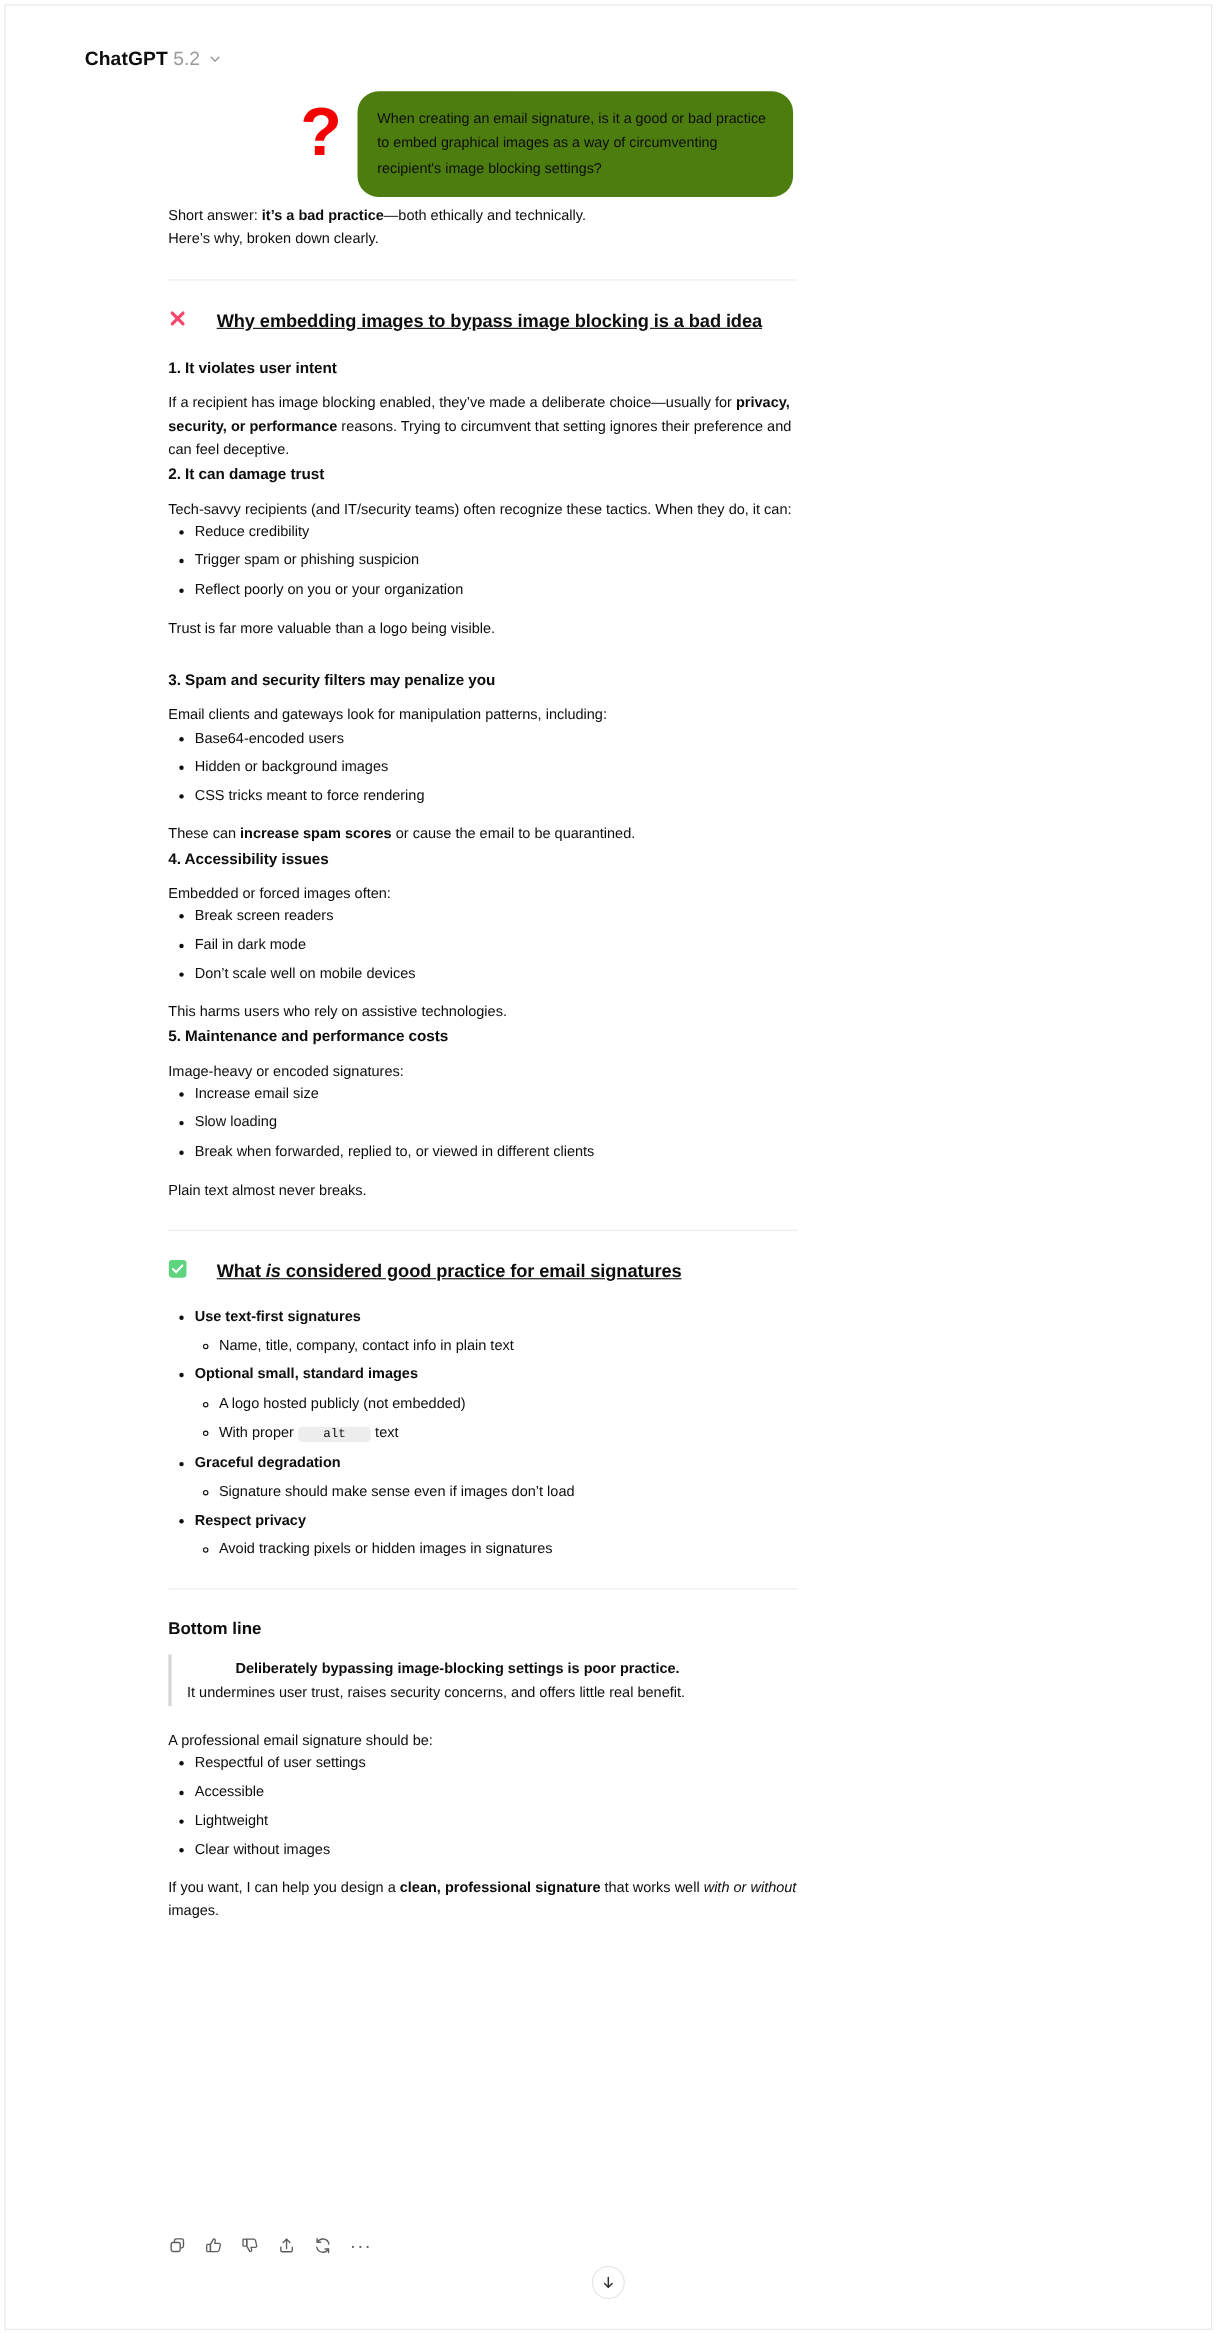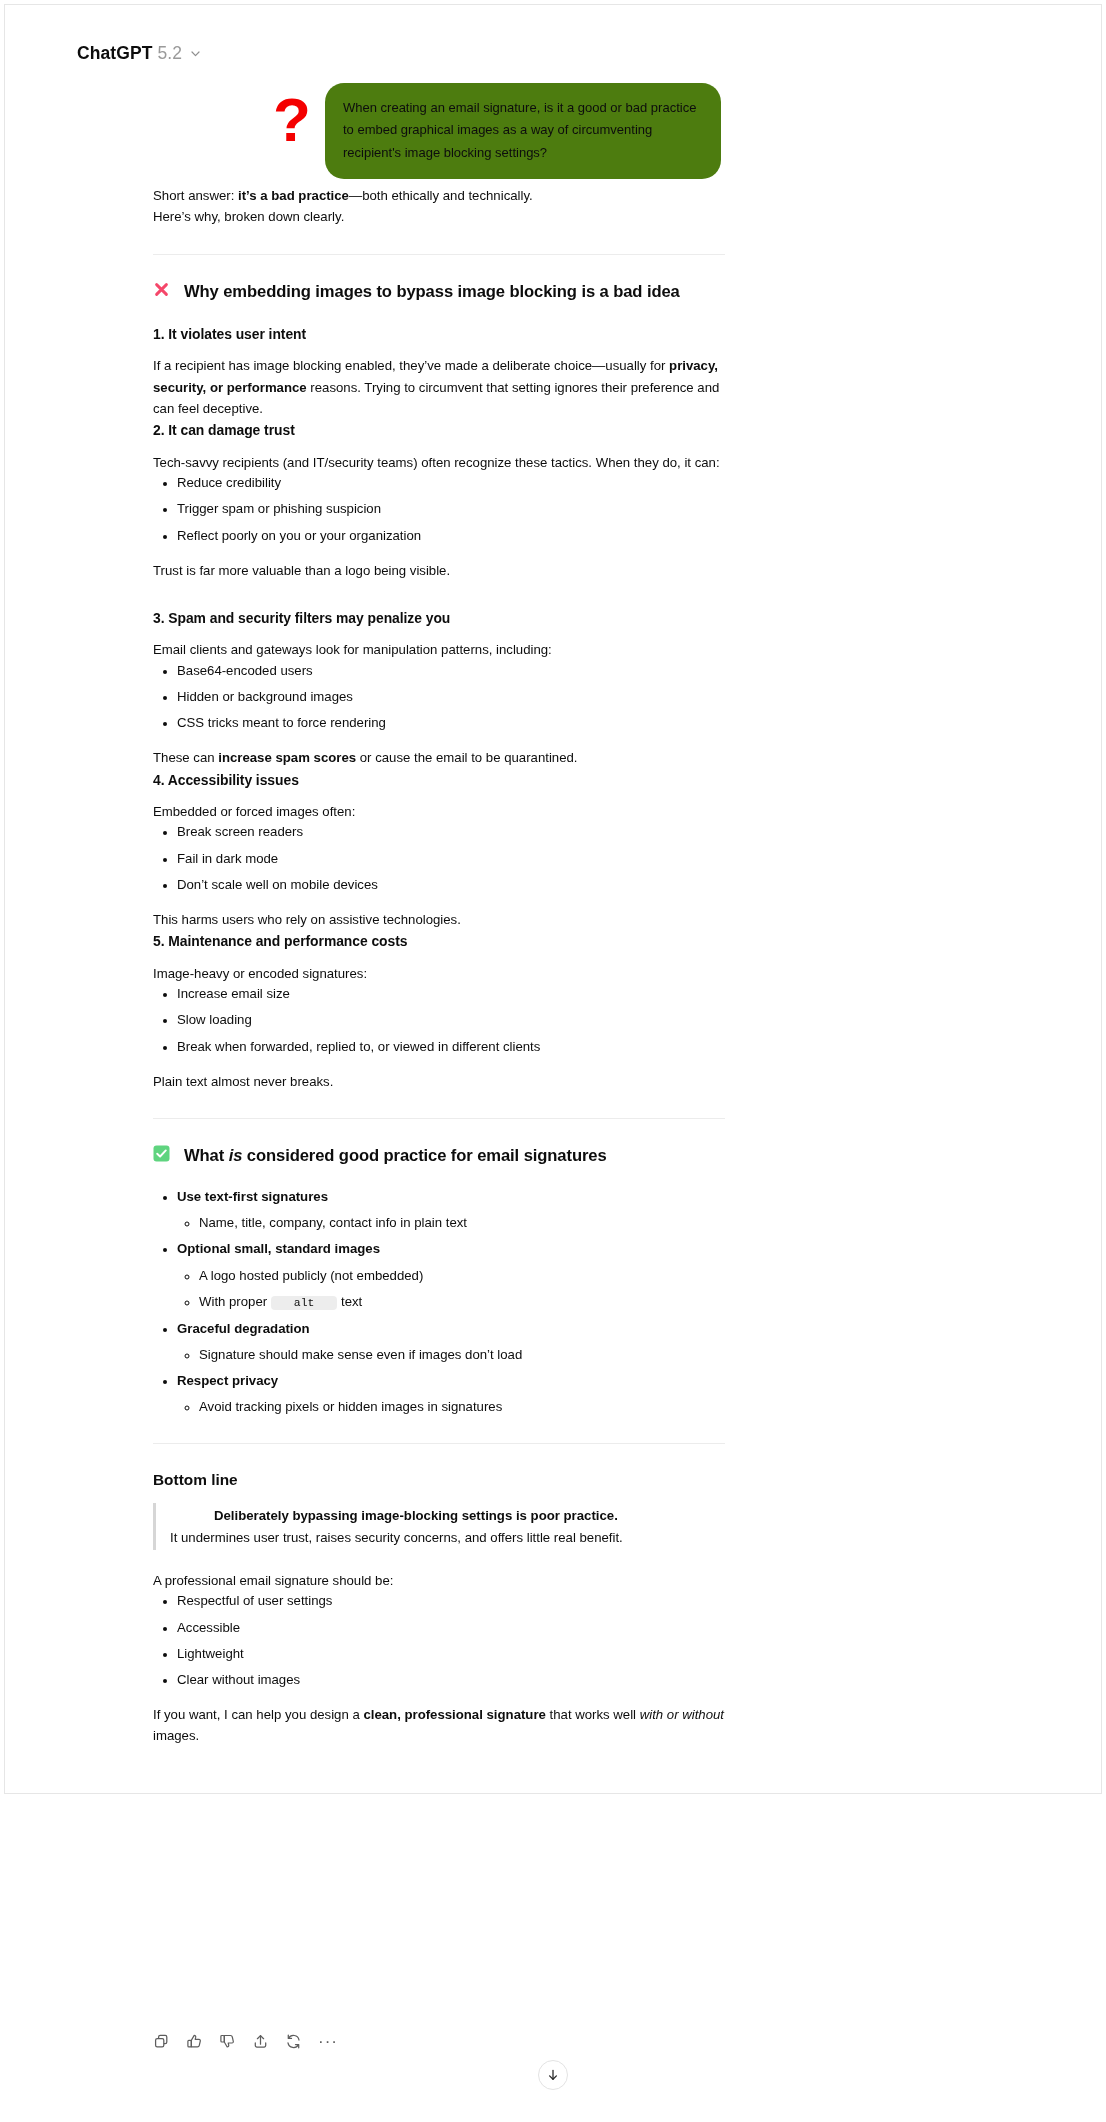--- a/index.html
+++ b/index.html
@@ -6,21 +6,21 @@
   html, body { margin:0; padding:0; }
   body {
     width: 1106px; height: 2122px;
     background: #ffffff;
     font-family: "Liberation Sans", sans-serif;
     color: #0d0d0d;
     overflow: hidden;
   }
   .page-frame {
     position: absolute; left: 4px; top: 4px;
-    width: 1098px; height: 1790px;
+    width: 1098px; height: 2114px;
     border: 1px solid #e6e6e6;
     background: #fff;
   }
   .conv {
     position: absolute; left: 0; top: 0;
     width: 1098px; height: 2114px;
   }
   
   .header {
     position: absolute; left: 72px; top: 38px;
@@ -55,22 +55,23 @@
     position: absolute; left: 148px; top: 180px; width: 572px;
     font-size: 13.2px; line-height: 1.62; color: #0d0d0d;
   }
   .assistant p { margin: 0 0 0 0; }
   .p { margin-bottom: 20px; }
   .p-tight { margin-bottom: 13px; }
   .hr { height: 1px; background: #ececec; margin: 26px 0 24px 0; border: 0; }
 
   .h2 {
     font-size: 16.6px; font-weight: 700; letter-spacing: -.1px;
-    display: flex; align-items: flex-start; gap: 14px;
+    display: flex; align-items: flex-start; gap: 27px;
     margin: 0 0 16px 0;
+    text-decoration: underline;
   }
   .h2 .emoji { flex: none; margin-top: 1px; }
   .h3 {
     font-size: 13.9px; font-weight: 700; margin: 0 0 10px 0;
     letter-spacing: -.05px;
   }
   .h3.sp { margin-top: 26px; }
   .h2b { font-size: 15.4px; font-weight: 700; margin: 0 0 10px 0; }
 
   ul { margin: 0 0 0 0; padding-left: 24px; }

